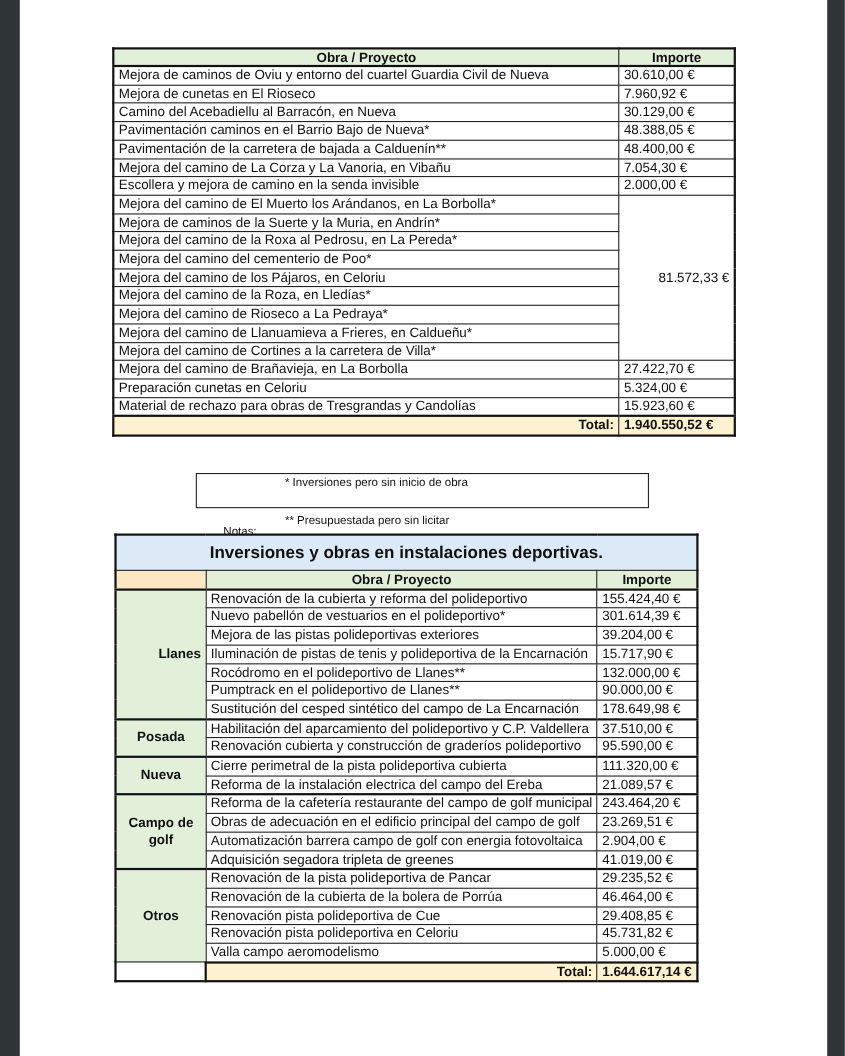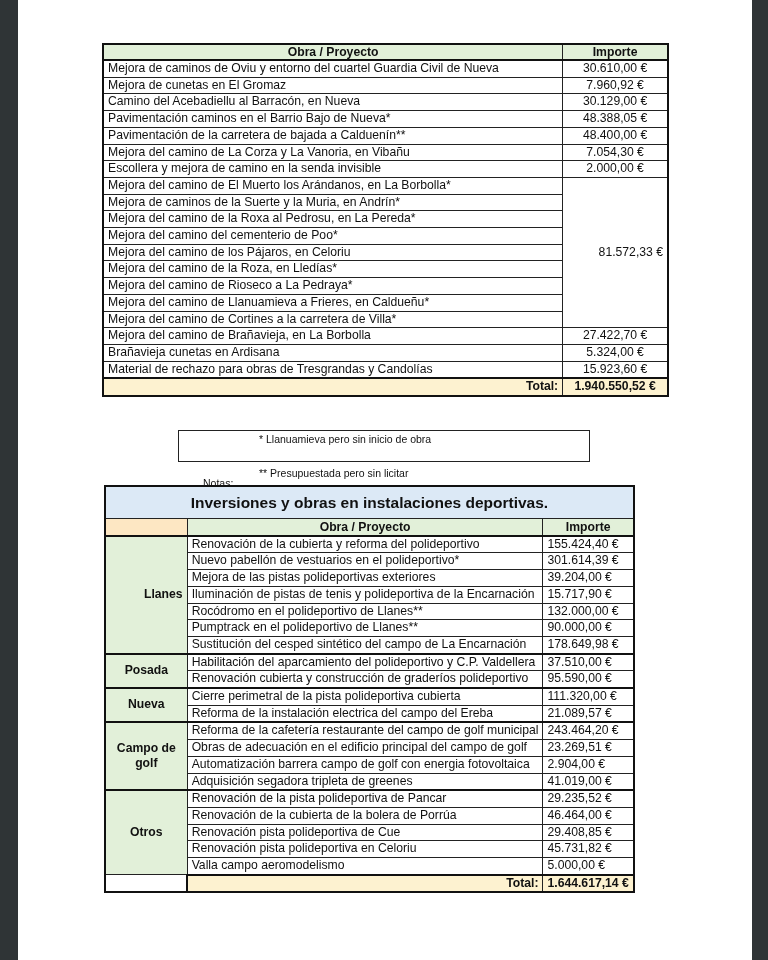--- a/index.html
+++ b/index.html
@@ -8,21 +8,21 @@
     font-family:"Liberation Sans", sans-serif; color:#111;
   }
   .page {
     position:absolute; left:18px; top:0; width:734px; height:960px; background:#ffffff;
   }
   table { border-collapse:collapse; position:absolute; font-size:12.2px; }
   td, th { border:1px solid #222; padding:0 4px; white-space:nowrap; line-height:15.7px; height:15.7px; }
   
   #t1 { left:84px; top:43px; width:567px; border:2px solid #111; }
   #t1 th { background:#e2f0d9; font-weight:bold; text-align:center; height:14px; line-height:14px; border-bottom:2px solid #111;}
-  #t1 td.amt { text-align:center; width:97px; }
+  #t1 td.amt { text-align:left; width:97px; }
   #t1 td.obra { width:455px; }
   #t1 td.merged { text-align:right; vertical-align:middle; }
   #t1 tr.total td { background:#fdf2d0; font-weight:bold; border-top:2px solid #111; }
   #t1 tr.total td.lbl { text-align:right; }
   
   .notes {
     position:absolute; left:160px; top:430px; width:410px; height:30px; border:1px solid #222;
     font-size:10.5px; line-height:14px;
   }
   .notes .lbl { position:absolute; left:24px; top:1px;margin-top:44px; }
@@ -54,21 +54,21 @@
         <th>Obra / Proyecto</th>
         <th>Importe</th>
       </tr>
     </thead>
     <tbody id="t1body">
         <tr>
           <td class="obra">Mejora de caminos de Oviu y entorno del cuartel Guardia Civil de Nueva</td>
           <td class="amt">30.610,00 €</td>
         </tr>
         <tr>
-          <td class="obra">Mejora de cunetas en El Gromaz</td>
+          <td class="obra">Mejora de cunetas en El Rioseco</td>
           <td class="amt">7.960,92 €</td>
         </tr>
         <tr>
           <td class="obra">Camino del Acebadiellu al Barracón, en Nueva</td>
           <td class="amt">30.129,00 €</td>
         </tr>
         <tr>
           <td class="obra">Pavimentación caminos en el Barrio Bajo de Nueva*</td>
           <td class="amt">48.388,05 €</td>
         </tr>
@@ -110,37 +110,37 @@
           <td class="obra">Mejora del camino de Llanuamieva a Frieres, en Caldueñu*</td>
         </tr>
         <tr>
           <td class="obra">Mejora del camino de Cortines a la carretera de Villa*</td>
         </tr>
         <tr>
           <td class="obra">Mejora del camino de Brañavieja, en La Borbolla</td>
           <td class="amt">27.422,70 €</td>
         </tr>
         <tr>
-          <td class="obra">Brañavieja cunetas en Ardisana</td>
+          <td class="obra">Preparación cunetas en Celoriu</td>
           <td class="amt">5.324,00 €</td>
         </tr>
         <tr>
           <td class="obra">Material de rechazo para obras de Tresgrandas y Candolías</td>
           <td class="amt">15.923,60 €</td>
         </tr>
         <tr class="total">
           <td class="lbl">Total:</td>
           <td class="amt">1.940.550,52 €</td>
         </tr>
       </tbody>
   </table>
 
   <div class="notes">
     <span class="lbl">Notas:</span>
-    <span class="n1">* Llanuamieva pero sin inicio de obra</span>
+    <span class="n1">* Inversiones pero sin inicio de obra</span>
     <span class="n2">** Presupuestada pero sin licitar</span>
   </div>
 
   <table id="t2">
     <thead>
       <tr>
         <td class="title" colspan="3">Inversiones y obras en instalaciones deportivas.</td>
       </tr>
       <tr>
         <td class="corner"></td>

